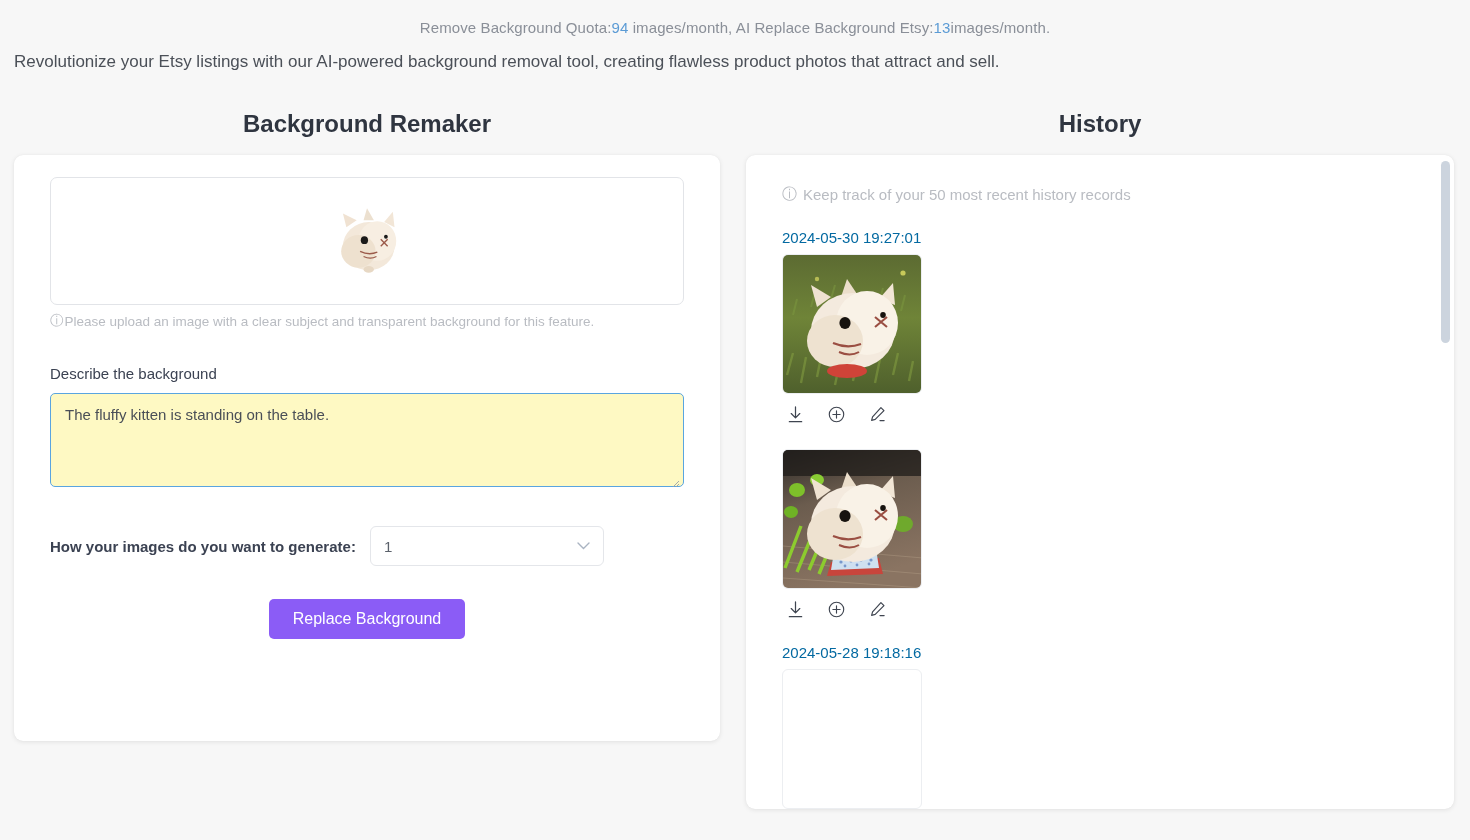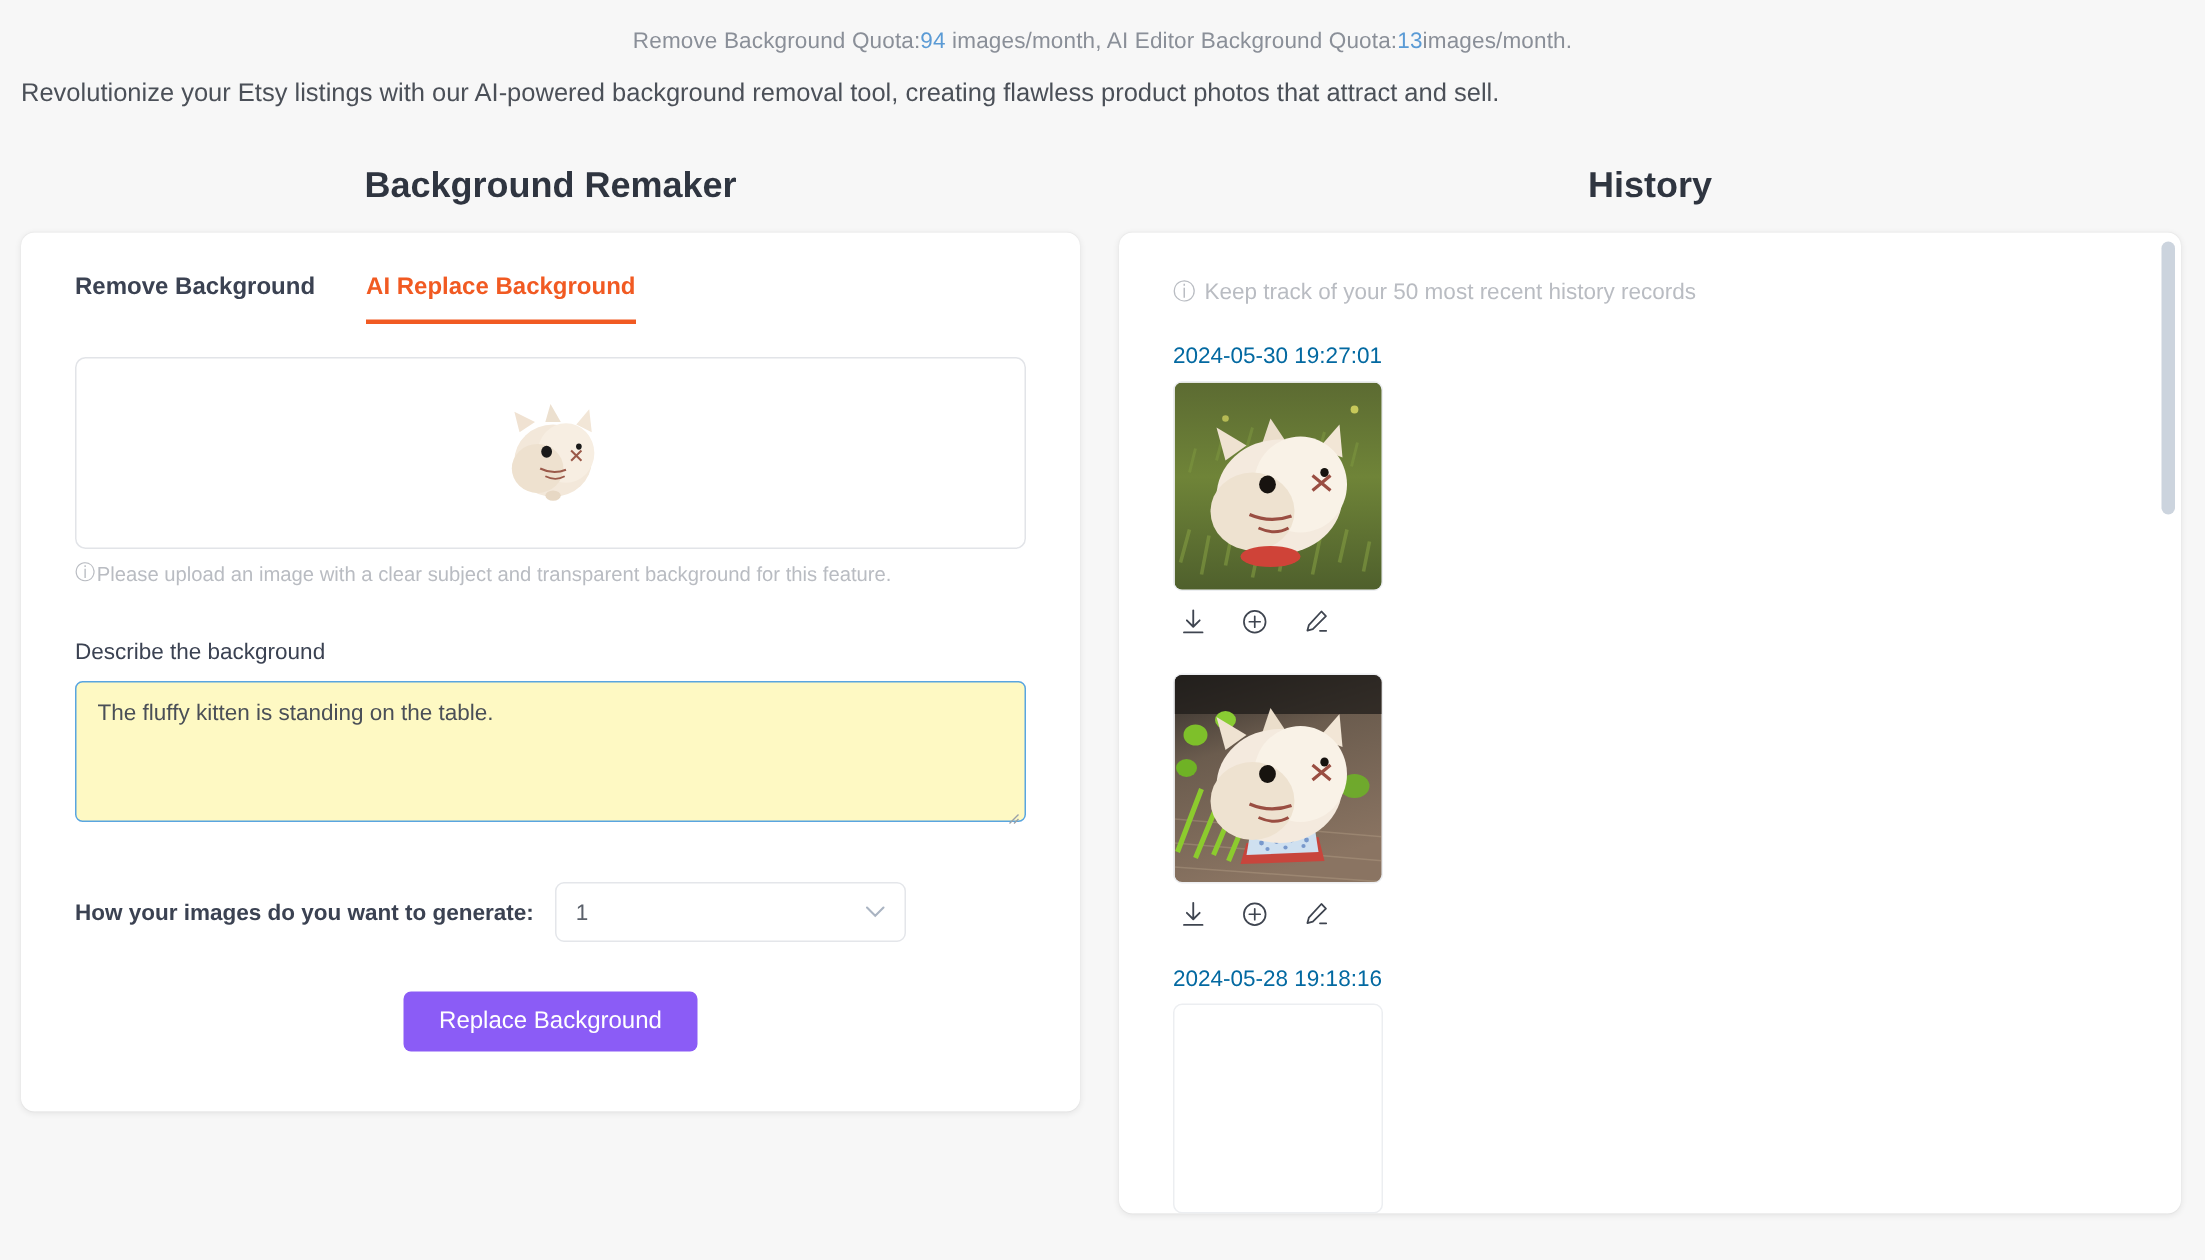--- a/index.html
+++ b/index.html
@@ -238,38 +238,34 @@
     width: 9px; height: 182px;
     border-radius: 5px;
     background: #ccd4de;
   }
   svg { display: block; }
 </style>
 </head>
 <body>
 
 <div class="quota-bar">
-  <span>Remove Background Quota:</span><span class="quota-num">94</span><span> images/month, </span><span>AI Editor Background Quota:</span><span class="quota-num">13</span><span>images/month.</span>
+  <span>Remove Background Quota:</span><span class="quota-num">94</span><span> images/month, </span><span>AI Replace Background Etsy:</span><span class="quota-num">13</span><span>images/month.</span>
 </div>
 
 <div class="page-head">
   <p class="page-sub">Revolutionize your Etsy listings with our AI-powered background removal tool, creating flawless product photos that attract and sell.</p>
 </div>
 
 <div class="columns">
 
   <div class="col-left">
     <div class="col-title">Background Remaker</div>
 
     <div class="card">
 
-      <div class="tabs">
-        <div class="tab">Remove Background</div>
-        <div class="tab active">AI Replace Background</div>
-      </div>
 
       <div class="panel-body">
 
         <div class="upload-box">
           <div class="kitten-wrap">
             <svg viewBox="0 0 100 100" width="86" height="86">
 
               <path d="M26 34 L22 18 L38 26 Z" fill="#f0e2d2"></path>
               <path d="M70 28 L80 16 L82 34 Z" fill="#f2e6d7"></path>
               <path d="M46 26 L50 12 L58 26 Z" fill="#ece0cf"></path>

